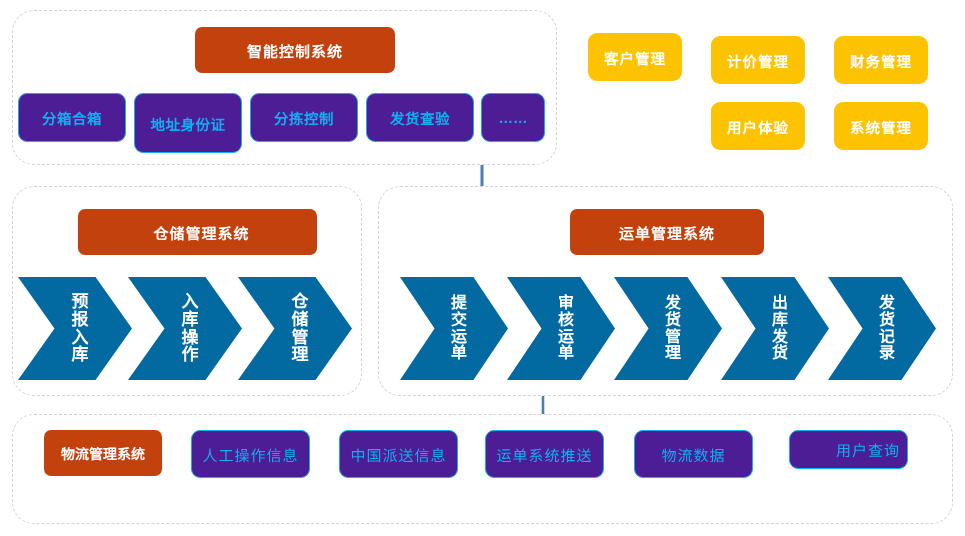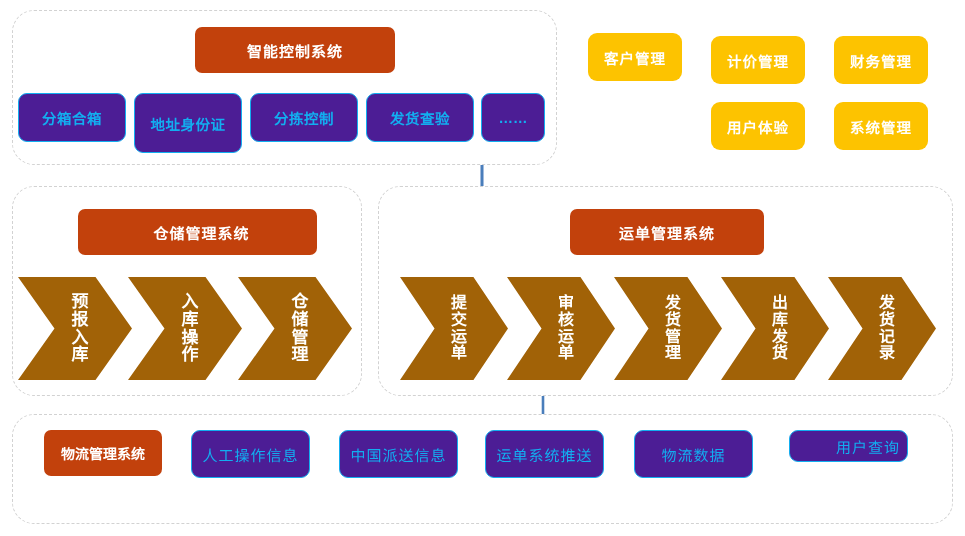--- a/index.html
+++ b/index.html
@@ -71,21 +71,21 @@
     display: flex;
     align-items: center;
     justify-content: center;
     box-sizing: border-box;
     letter-spacing: 1px;
   }
 
   
   .chevron {
     position: absolute;
-    background: #a16207;
+    background: #0369a1;
     -webkit-clip-path: polygon(0 0, 68% 0, 100% 50%, 68% 100%, 0 100%, 32% 50%);
     clip-path: polygon(0 0, 68% 0, 100% 50%, 68% 100%, 0 100%, 32% 50%);
     box-sizing: border-box;
   }
   .chevron-label {
     position: absolute;
     left: 0;
     right: 0;
     top: 0;
     bottom: 0;
@@ -243,15 +243,15 @@
   <div class="red-pill" style="left:44px; top:430px; width:118px; height:46px; font-size:14px; letter-spacing:0;">物流管理系统</div>
 
   <div class="blue-box plain" style="left:191px; top:430px; width:119px; height:48px; font-size:15px;">人工操作信息</div>
 
   <div class="blue-box plain" style="left:339px; top:430px; width:119px; height:48px; font-size:15px;">中国派送信息</div>
 
   <div class="blue-box plain" style="left:485px; top:430px; width:119px; height:48px; font-size:15px;">运单系统推送</div>
 
   <div class="blue-box plain" style="left:634px; top:430px; width:119px; height:48px; font-size:15px;">物流数据</div>
 
-  <div class="blue-box plain" style="left:789px; top:430px; width:119px; height:32px; font-size:15px;padding-left:39px;">用户查询</div>
+  <div class="blue-box plain" style="left:789px; top:430px; width:119px; height:39px; font-size:15px;padding-left:39px;">用户查询</div>
 
 </div>
 
 </body></html>

